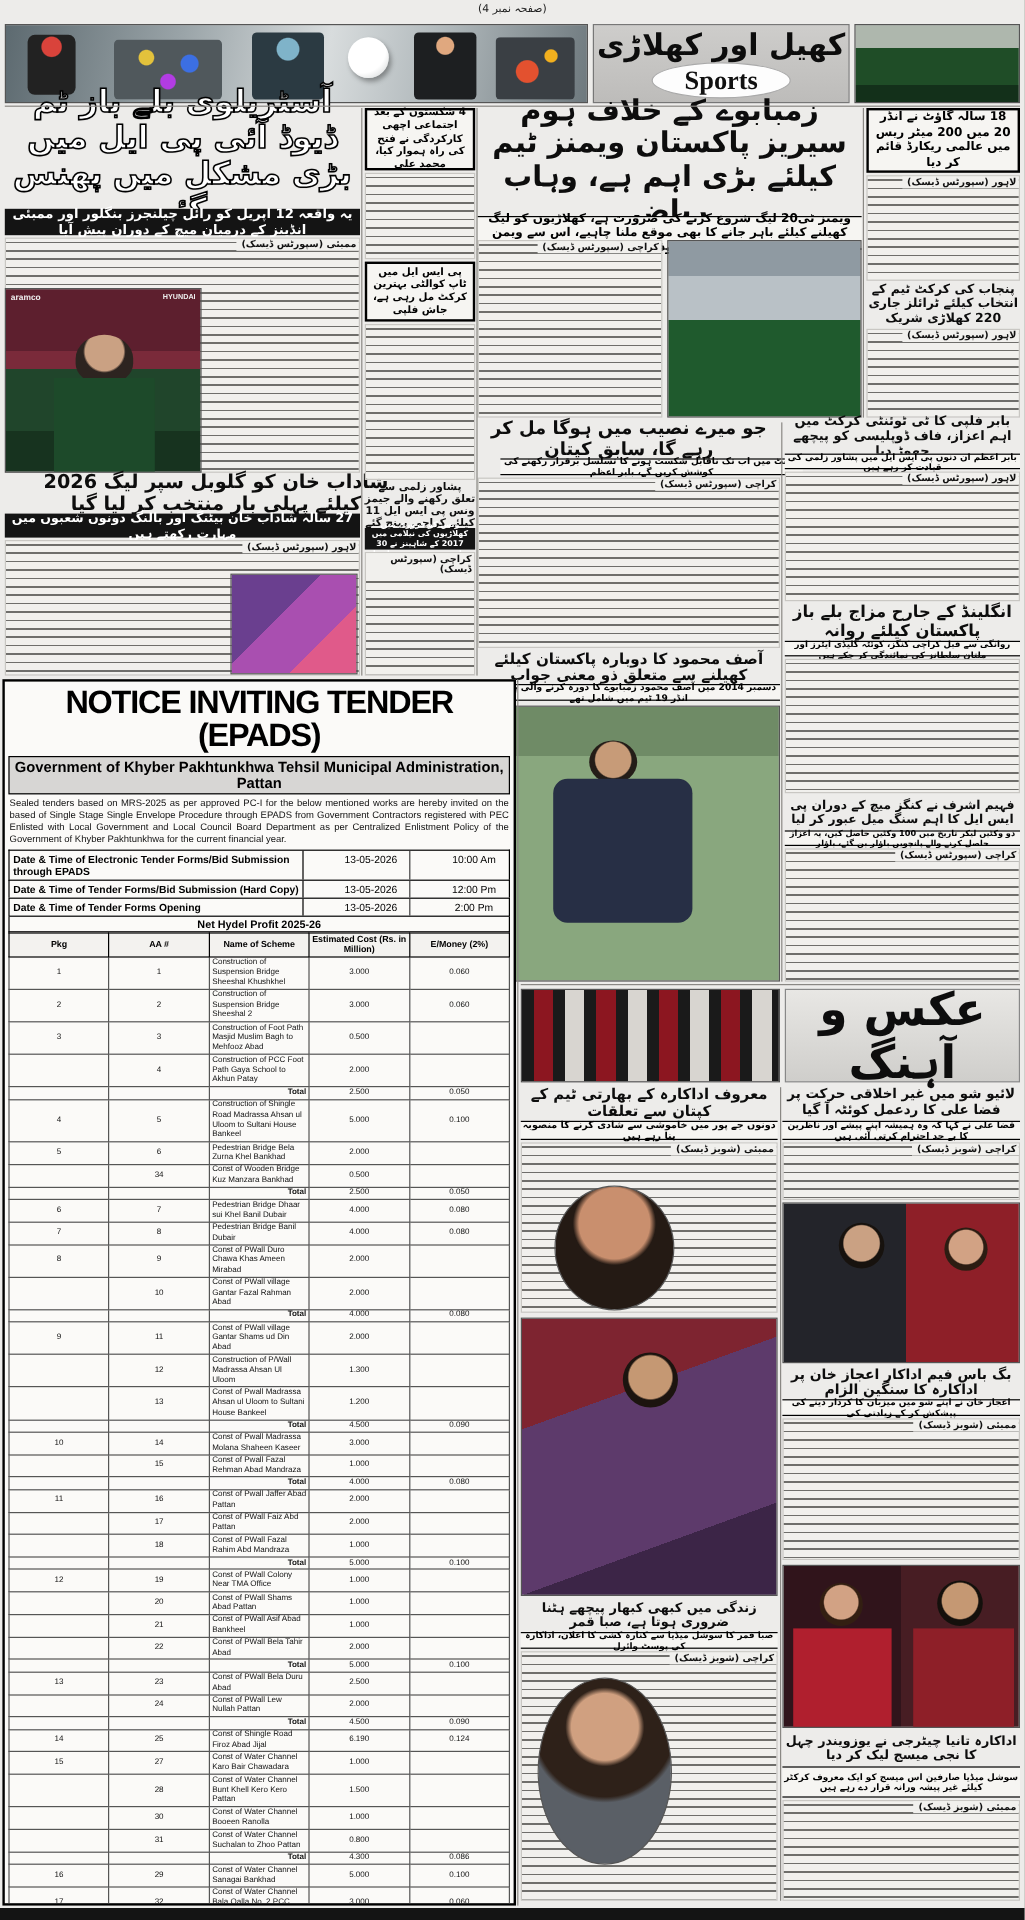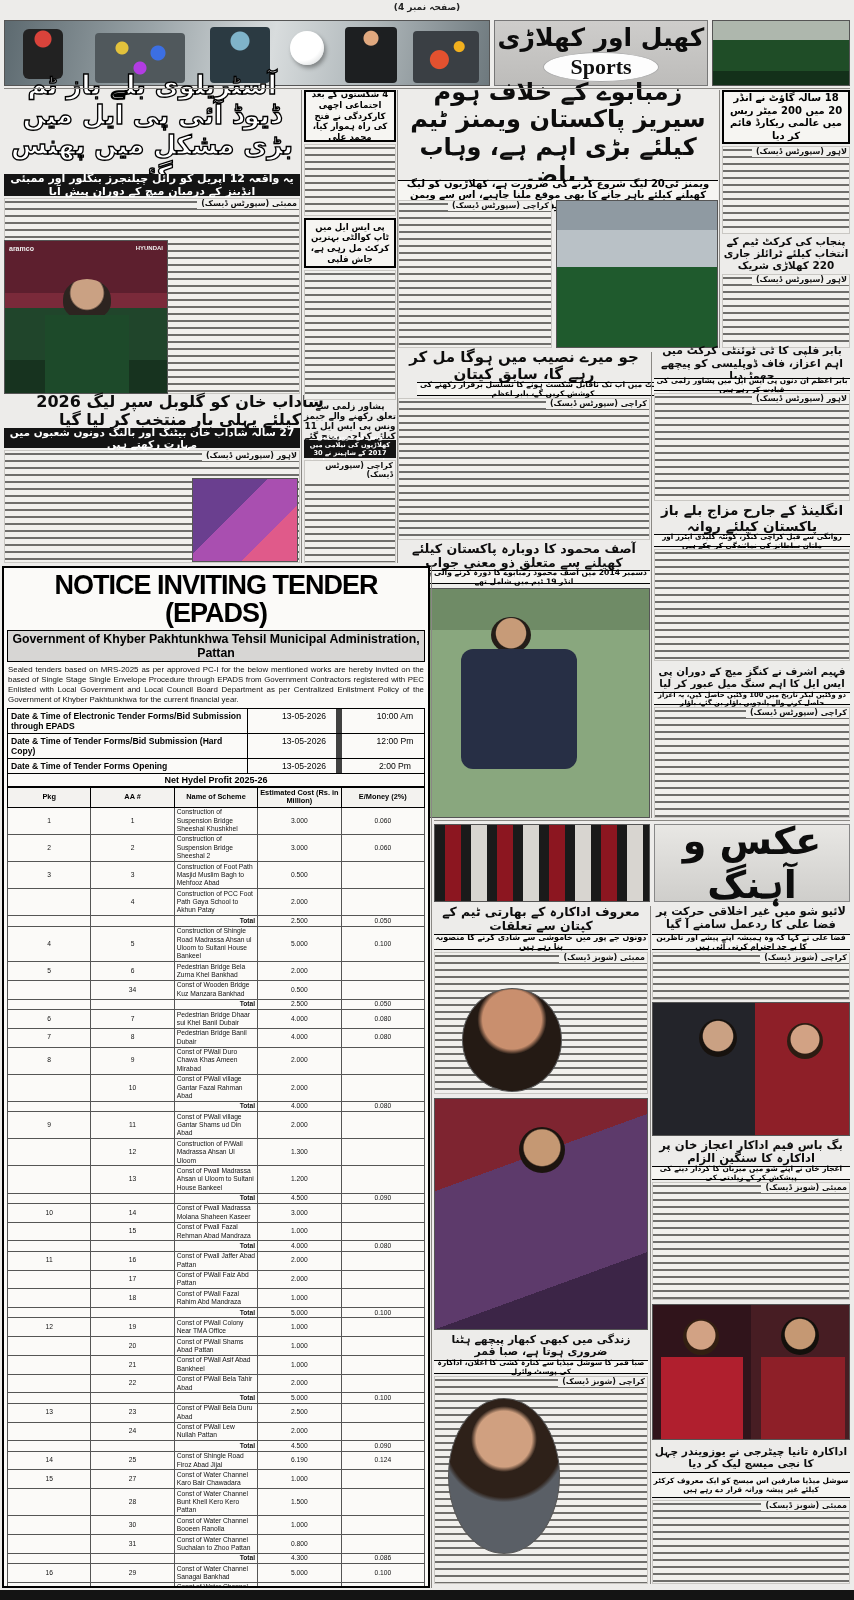--- a/index.html
+++ b/index.html
@@ -21,39 +21,39 @@
   #sports-oval{background:#fdfdfd;border-radius:50%;padding:1px 26px;border:1px solid #aaa;}
   #sports-oval span{font-family:"Liberation Serif",serif;font-weight:bold;font-size:22px;color:#111;}
   
   #tender{left:2px;top:566px;width:428px;height:1022px;background:#fbfaf8;border:2px solid #000;padding:2px 3px;overflow:hidden;}
   #tender-title{font-size:27px;font-weight:900;letter-spacing:-1px;text-align:center;color:#000;line-height:1.05;padding-top:1px;}
   #tender-subtitle{margin-top:2px;border:1.5px solid #000;background:#d7d6d4;font-weight:bold;font-size:12.3px;text-align:center;padding:1px 0;}
   #tender-intro{font-size:7.9px;line-height:1.3;text-align:justify;margin:3px 1px 2px;color:#111;}
   .sched-row{display:flex;border:1px solid #000;border-bottom:none;font-size:8.6px;gap:24px;}
   .sched-row:last-child{border-bottom:1px solid #000;}
   .sc-l{flex:1;font-weight:bold;padding:2px 3px;border-right:1px solid #000;}
-  .sc-d{width:64px;text-align:center;padding:2px 0;border-right:6px solid #404040;}
+  .sc-d{width:64px;text-align:center;padding:2px 0;border-right:1px solid #404040;}
   .sc-t{width:58px;text-align:center;padding:2px 0;}
   #net-hydel{border:1px solid #000;border-top:none;font-weight:bold;font-size:9px;text-align:center;padding:1px 0;}
   #tender-table{width:100%;border-collapse:collapse;table-layout:fixed;margin-top:0;}
   #tender-table th{border:1px solid #000;font-size:7.4px;padding:1px;line-height:1.15;background:#f3f2ef;}
   #tender-table td{border:1px solid #555;font-size:6.7px;padding:0.5px 2px;line-height:1.25;color:#111;}
   .c-pkg{width:22px;text-align:center;} .c-aa{width:26px;text-align:center;}
   .c-cost{width:52px;text-align:center;} .c-em{width:46px;text-align:center;}
   .t-name{text-align:right;font-weight:bold;}
   
   #aks-title{font-size:38px;font-weight:bold;text-align:center;color:#0d0d0d;}
   .film{background:repeating-linear-gradient(90deg,#1a1a1a 0 10px,#8c1620 10px 26px,#1a1a1a 26px 36px,#d8d5d0 36px 52px);}
 </style>
 </head>
 <body>
 
 <div id="page">
 
-  <div class="abs urdu" style="left:0;top:2px;width:854px;height:14px;text-align:center;font-size:9px;font-weight:bold;color:#222;">(صفحہ نمبر 4)</div>
+  <div class="abs urdu" style="left:0;top:2px;width:854px;height:14px;text-align:center;font-size:9px;font-weight:normal;color:#222;">(صفحہ نمبر 4)</div>
 
   <div class="abs photo" style="left:4px;top:20px;width:486px;height:66px;background:linear-gradient(100deg,#5d6a70 0%,#9aa4a8 30%,#d8dcdd 55%,#aeb6b9 75%,#6e797e 100%);overflow:hidden;">
     <div style="position:absolute;left:18px;top:8px;width:40px;height:50px;background:radial-gradient(circle at 50% 20%,#d9433b 0 8px,#222 9px 100%);border-radius:6px;"></div>
     <div style="position:absolute;left:90px;top:12px;width:90px;height:50px;background:radial-gradient(circle at 30% 30%,#e3c23c 0 6px,transparent 7px),radial-gradient(circle at 70% 40%,#3c6fe3 0 7px,transparent 8px),radial-gradient(circle at 50% 70%,#b23ce3 0 6px,#50585c 7px 100%);border-radius:4px;"></div>
     <div style="position:absolute;left:205px;top:6px;width:60px;height:56px;background:radial-gradient(circle at 50% 25%,#7fb3c9 0 9px,#2b3a42 10px 100%);border-radius:4px;"></div>
     <div style="position:absolute;left:285px;top:10px;width:34px;height:34px;background:radial-gradient(circle at 35% 30%,#ffffff 0 60%,#c9cdce 100%);border-radius:50%;box-shadow:2px 3px 4px rgba(0,0,0,.35);"></div>
     <div style="position:absolute;left:340px;top:6px;width:52px;height:56px;background:radial-gradient(circle at 50% 20%,#e0a87f 0 7px,#1d1f21 8px 100%);border-radius:4px;"></div>
     <div style="position:absolute;left:408px;top:10px;width:66px;height:52px;background:radial-gradient(circle at 40% 55%,#e3512f 0 9px,transparent 10px),radial-gradient(circle at 70% 30%,#f2b01e 0 5px,#3a3f44 6px 100%);border-radius:4px;"></div>
   </div>
   <div class="abs" id="banner-title-box" style="left:494px;top:20px;width:214px;height:66px;">
@@ -147,21 +147,21 @@
 
   <div class="abs" style="left:654px;top:824px;width:196px;height:78px;background:linear-gradient(#e8e7e4,#cfcecb);border:1px solid #888;display:flex;align-items:center;justify-content:center;box-sizing:border-box;">
     <span class="urdu" id="aks-title">عکس و آہنگ</span>
   </div>
   <div class="abs urdu sub-line" style="left:434px;top:934px;width:214px;height:16px;font-size:8px;">دونوں جے پور میں خاموشی سے شادی کرنے کا منصوبہ بنا رہے ہیں</div>
   <div class="abs sim" style="left:434px;top:952px;width:214px;height:142px;">
     <span class="dateline urdu">ممبئی (شوبز ڈیسک)</span>
   </div>
   <div class="abs photo" style="left:462px;top:988px;width:100px;height:104px;border-radius:50%;background:radial-gradient(circle at 50% 30%,#c98f6e 0 34%,#241a14 40% 100%);"></div>
 
-  <div class="abs urdu head-u" style="left:652px;top:906px;width:198px;height:26px;font-size:11.2px;display:flex;align-items:center;justify-content:center;">لائیو شو میں غیر اخلاقی حرکت پر فضا علی کا ردعمل سامنے آ گیا</div>
+  <div class="abs urdu head-u" style="left:652px;top:906px;width:198px;height:26px;font-size:11.2px;display:flex;align-items:center;justify-content:center;">لائیو شو میں غیر اخلاقی حرکت پر فضا علی کا ردعمل کوئٹہ آ گیا</div>
   <div class="abs urdu sub-line" style="left:652px;top:934px;width:198px;height:16px;font-size:7.6px;">فضا علی نے کہا کہ وہ ہمیشہ اپنے پیشے اور ناظرین کا بے حد احترام کرتی آئی ہیں</div>
   <div class="abs sim" style="left:652px;top:952px;width:198px;height:48px;">
     <span class="dateline urdu">کراچی (شوبز ڈیسک)</span>
   </div>
 
   <div class="abs photo" style="left:652px;top:1002px;width:198px;height:134px;background:linear-gradient(90deg,#23242a 0 52%,#8e1f28 52% 100%);overflow:hidden;">
     <div style="position:absolute;left:46px;top:16px;width:38px;height:38px;background:radial-gradient(circle at 50% 45%,#caa183 0 52%,#17120e 56% 100%);border-radius:50%;"></div>
     <div style="position:absolute;left:134px;top:20px;width:36px;height:36px;background:radial-gradient(circle at 50% 45%,#d2a284 0 52%,#2c1c12 56% 100%);border-radius:50%;"></div>
   </div>
 

